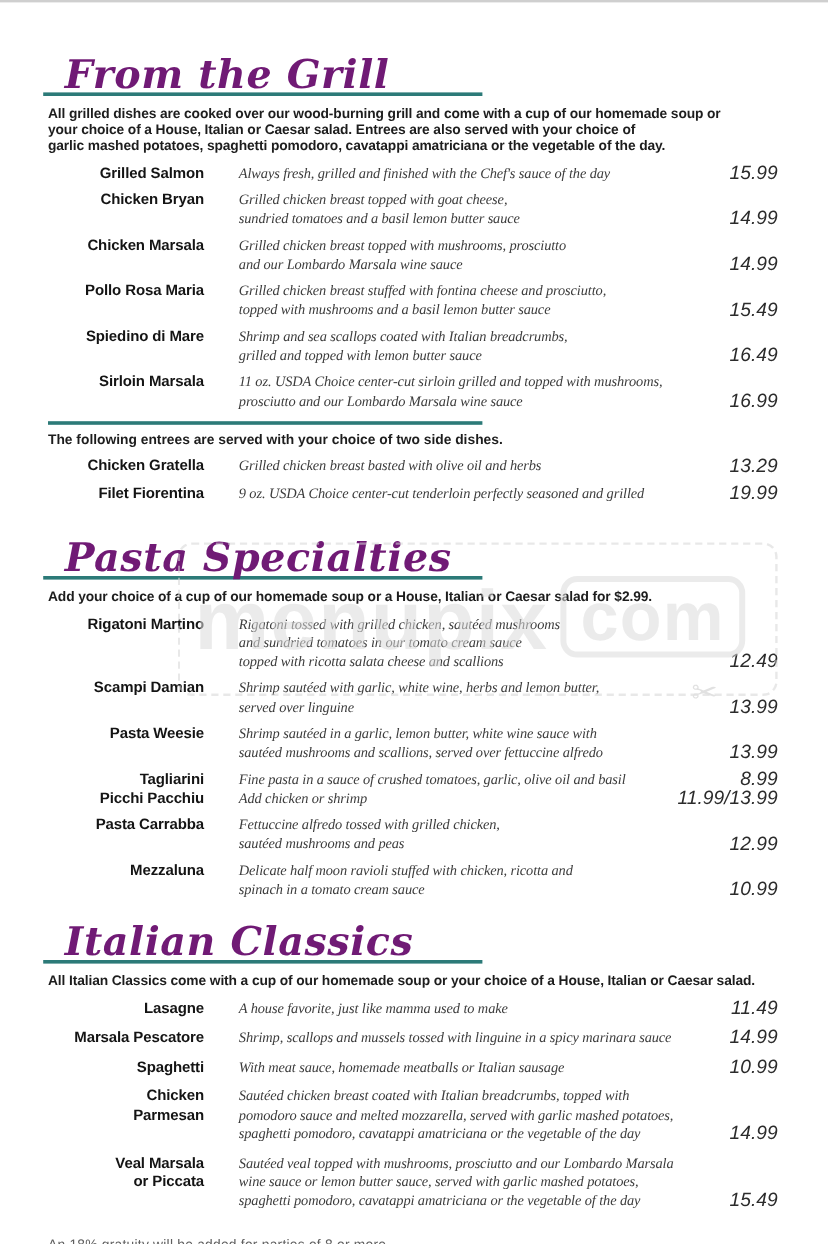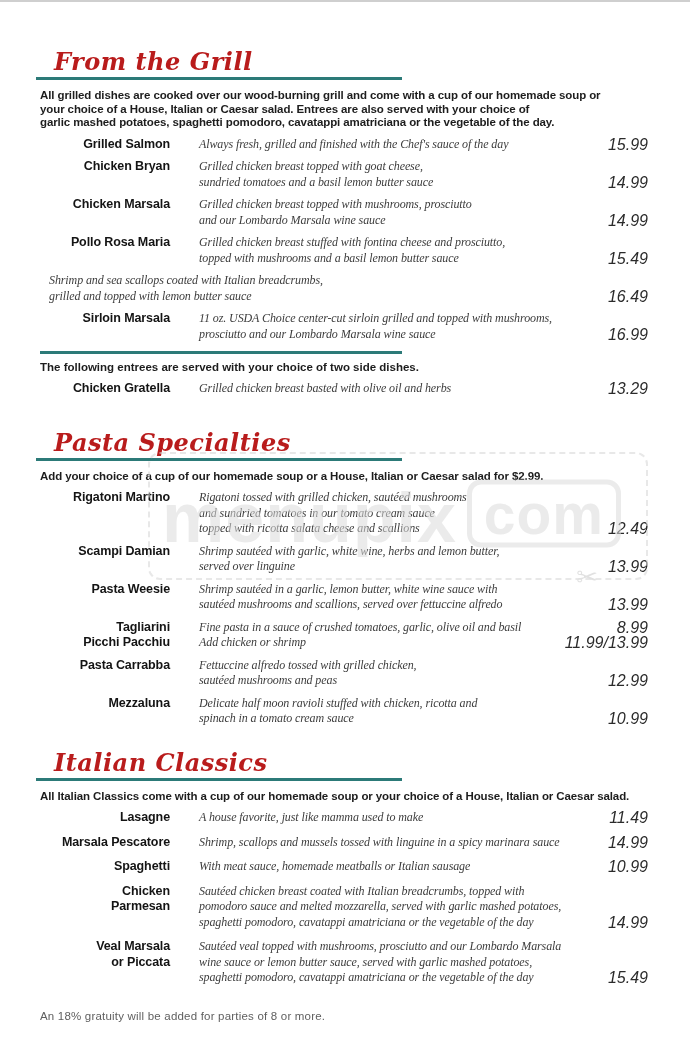--- a/index.html
+++ b/index.html
@@ -10,22 +10,22 @@
   }
   .section-head {
     margin:40px 0 0 36px; width:366px;
     border-bottom:3px solid #2c7a78;
   }
   .section-head.sec2 { margin-top:26px; }
   .section-head.sec3 { margin-top:16px; }
   h1.script {
     margin:16px 0 -5px 18px;
     font-family:"DejaVu Serif", serif; font-style:italic; font-weight:700;
-    font-size:24px; line-height:40px; letter-spacing:0.5px;
-    color:#b91c1c;
+    font-size:33px; line-height:40px; letter-spacing:0.5px;
+    color:#701a75;
   }
   .intro {
     margin:9px 26px 7px 40px;
     font-size:11.5px; font-weight:700; line-height:13.6px;
     color:#1d1d1d; white-space:pre-line; letter-spacing:-0.1px;
   }
   .items { margin:0 42px 0 40px; position:relative; z-index:1; }
   .row { display:flex; margin-bottom:7px;gap:20px; }
   .items.sec3 .row { margin-bottom:9px; }
   .name {
@@ -108,38 +108,44 @@
 and our Lombardo Marsala wine sauce</div>
         <div class="price">14.99</div>
       </div>
       <div class="row">
         <div class="name">Pollo Rosa Maria</div>
         <div class="desc">Grilled chicken breast stuffed with fontina cheese and prosciutto,
 topped with mushrooms and a basil lemon butter sauce</div>
         <div class="price">15.49</div>
       </div>
       <div class="row">
+        <div class="name">Spiedino di Mare</div>
         <div class="desc">Shrimp and sea scallops coated with Italian breadcrumbs,
 grilled and topped with lemon butter sauce</div>
         <div class="price">16.49</div>
       </div>
       <div class="row">
         <div class="name">Sirloin Marsala</div>
         <div class="desc">11 oz. USDA Choice center-cut sirloin grilled and topped with mushrooms,
 prosciutto and our Lombardo Marsala wine sauce</div>
         <div class="price">16.99</div>
       </div>
     </div>
     <div class="divider"></div>
     <p class="note">The following entrees are served with your choice of two side dishes.</p>
     <div class="items">
       <div class="row">
         <div class="name">Chicken Gratella</div>
         <div class="desc">Grilled chicken breast basted with olive oil and herbs</div>
         <div class="price">13.29</div>
+      </div>
+      <div class="row">
+        <div class="name">Filet Fiorentina</div>
+        <div class="desc">9 oz. USDA Choice center-cut tenderloin perfectly seasoned and grilled</div>
+        <div class="price">19.99</div>
       </div>
     </div>
   </section>
 
   <section>
     <div class="section-head sec2">
       <h1 class="script">Pasta Specialties</h1>
     </div>
     <p class="intro">Add your choice of a cup of our homemade soup or a House, Italian or Caesar salad for $2.99.</p>
     <div class="items">

